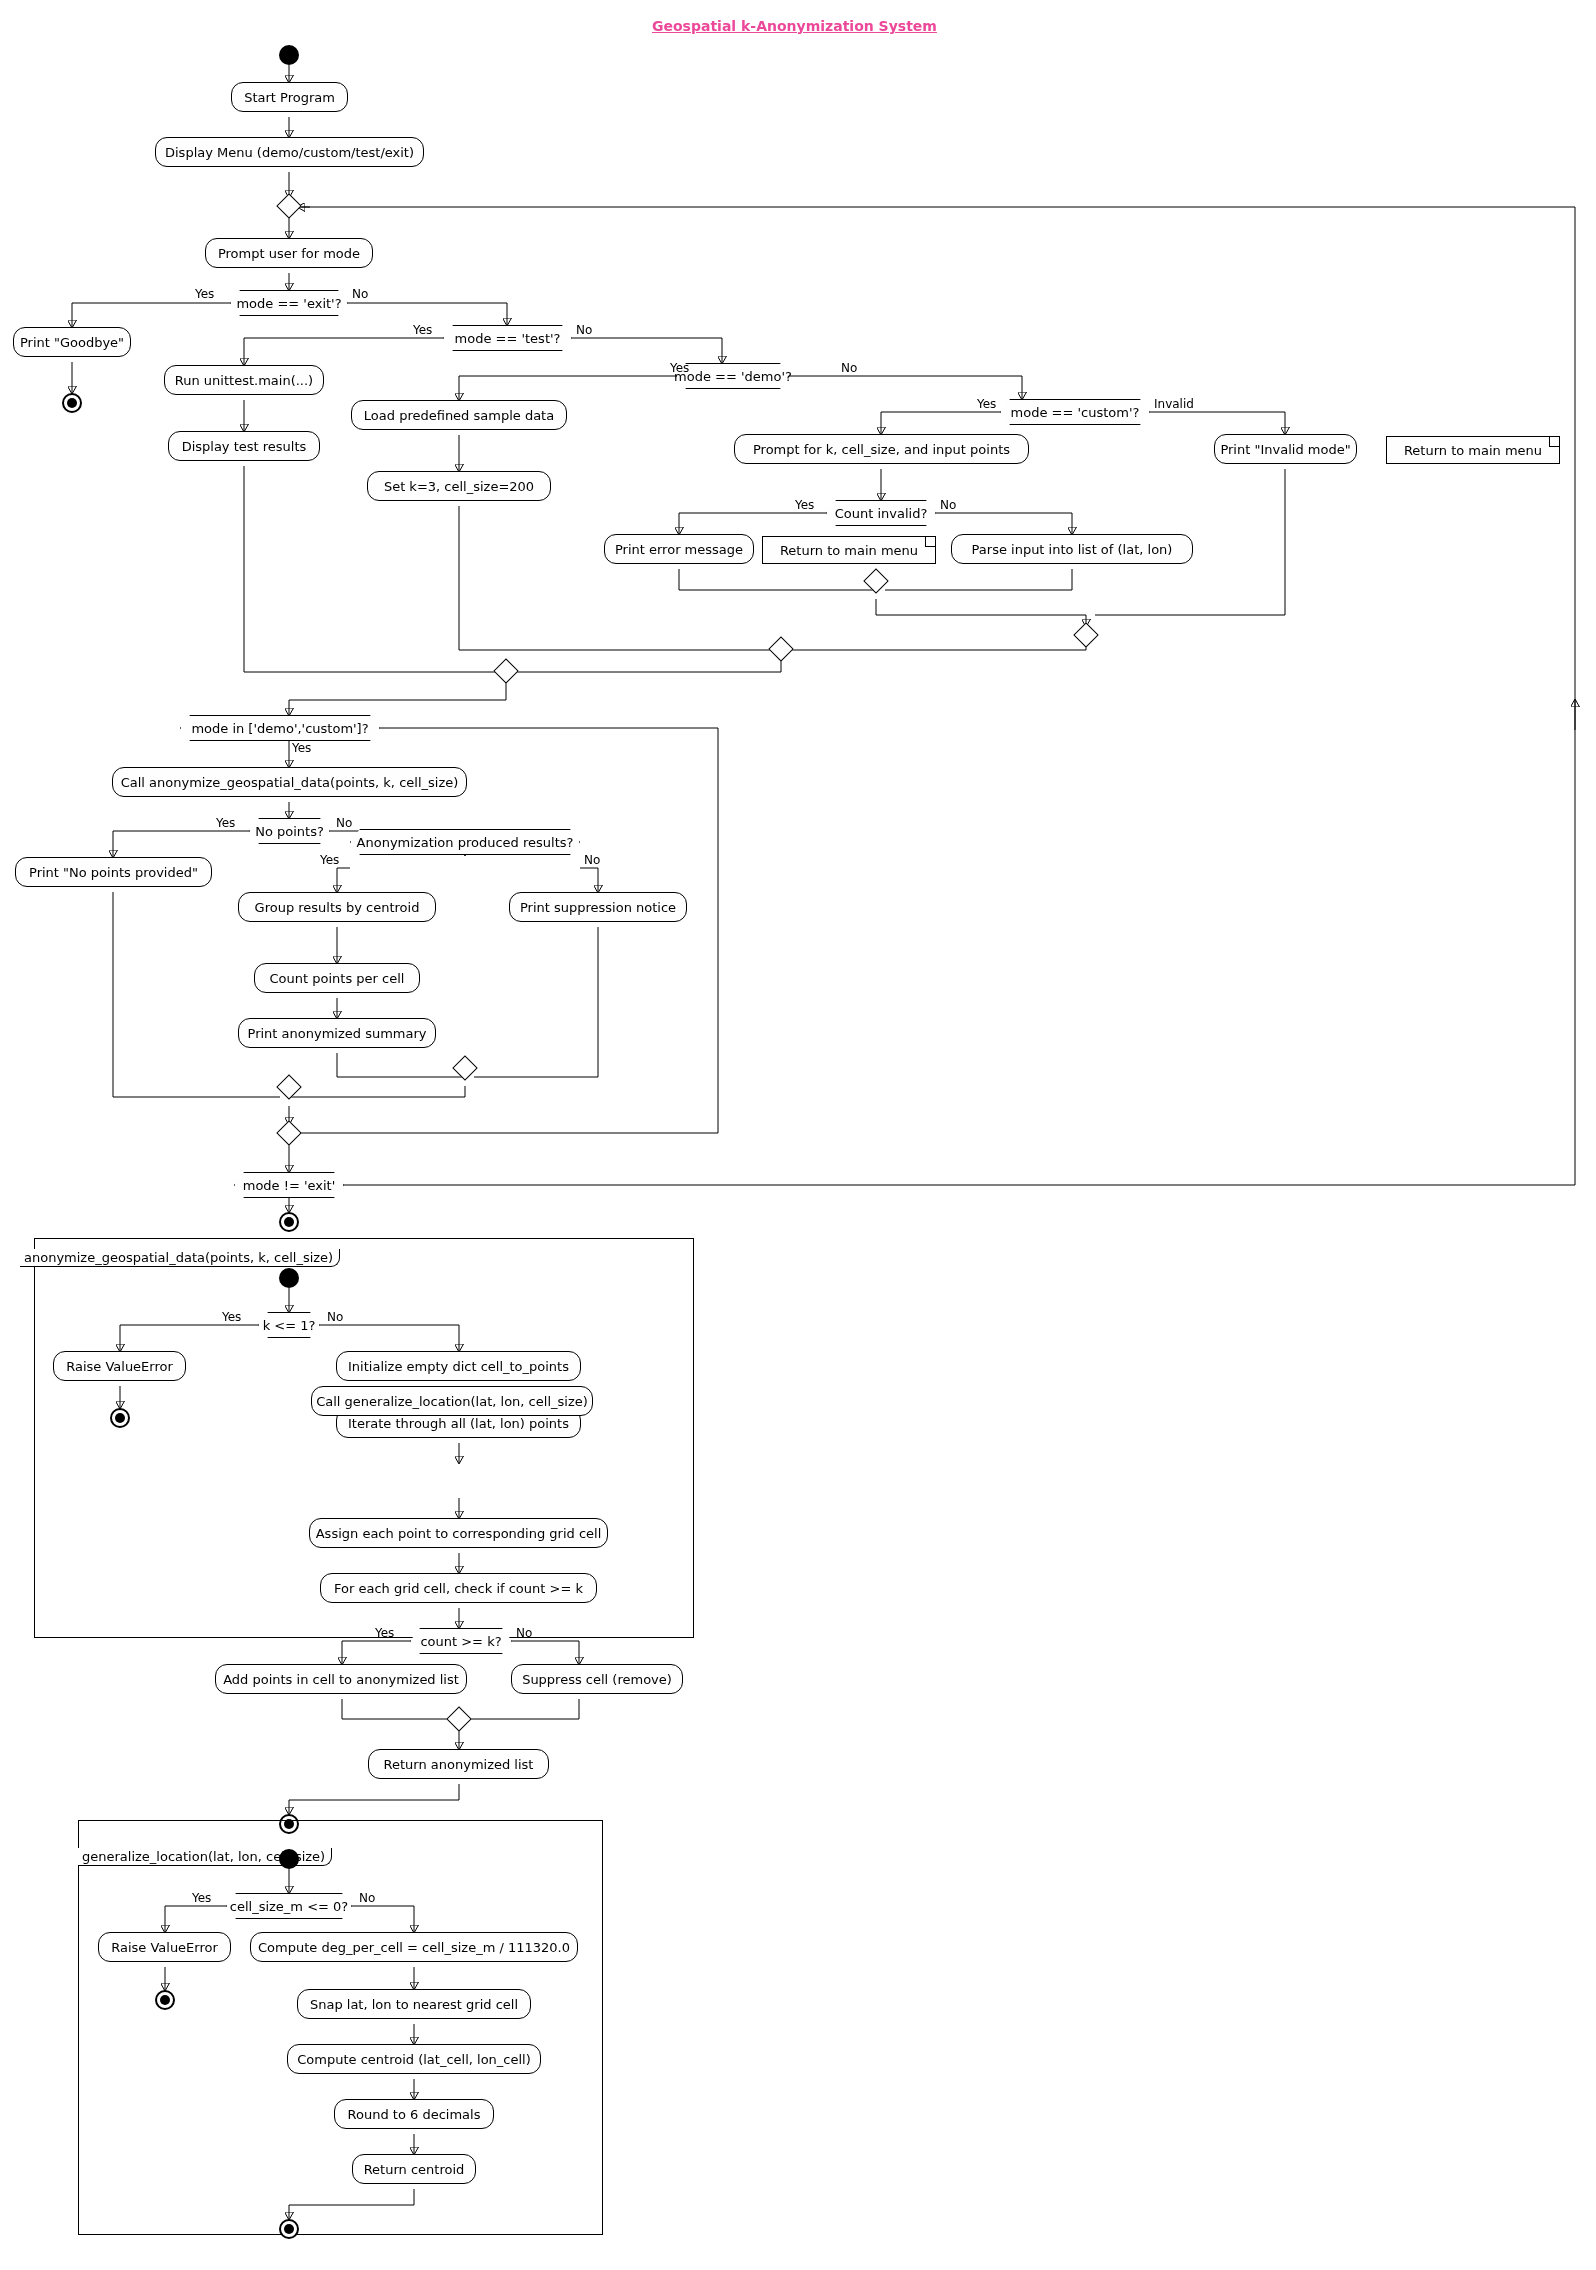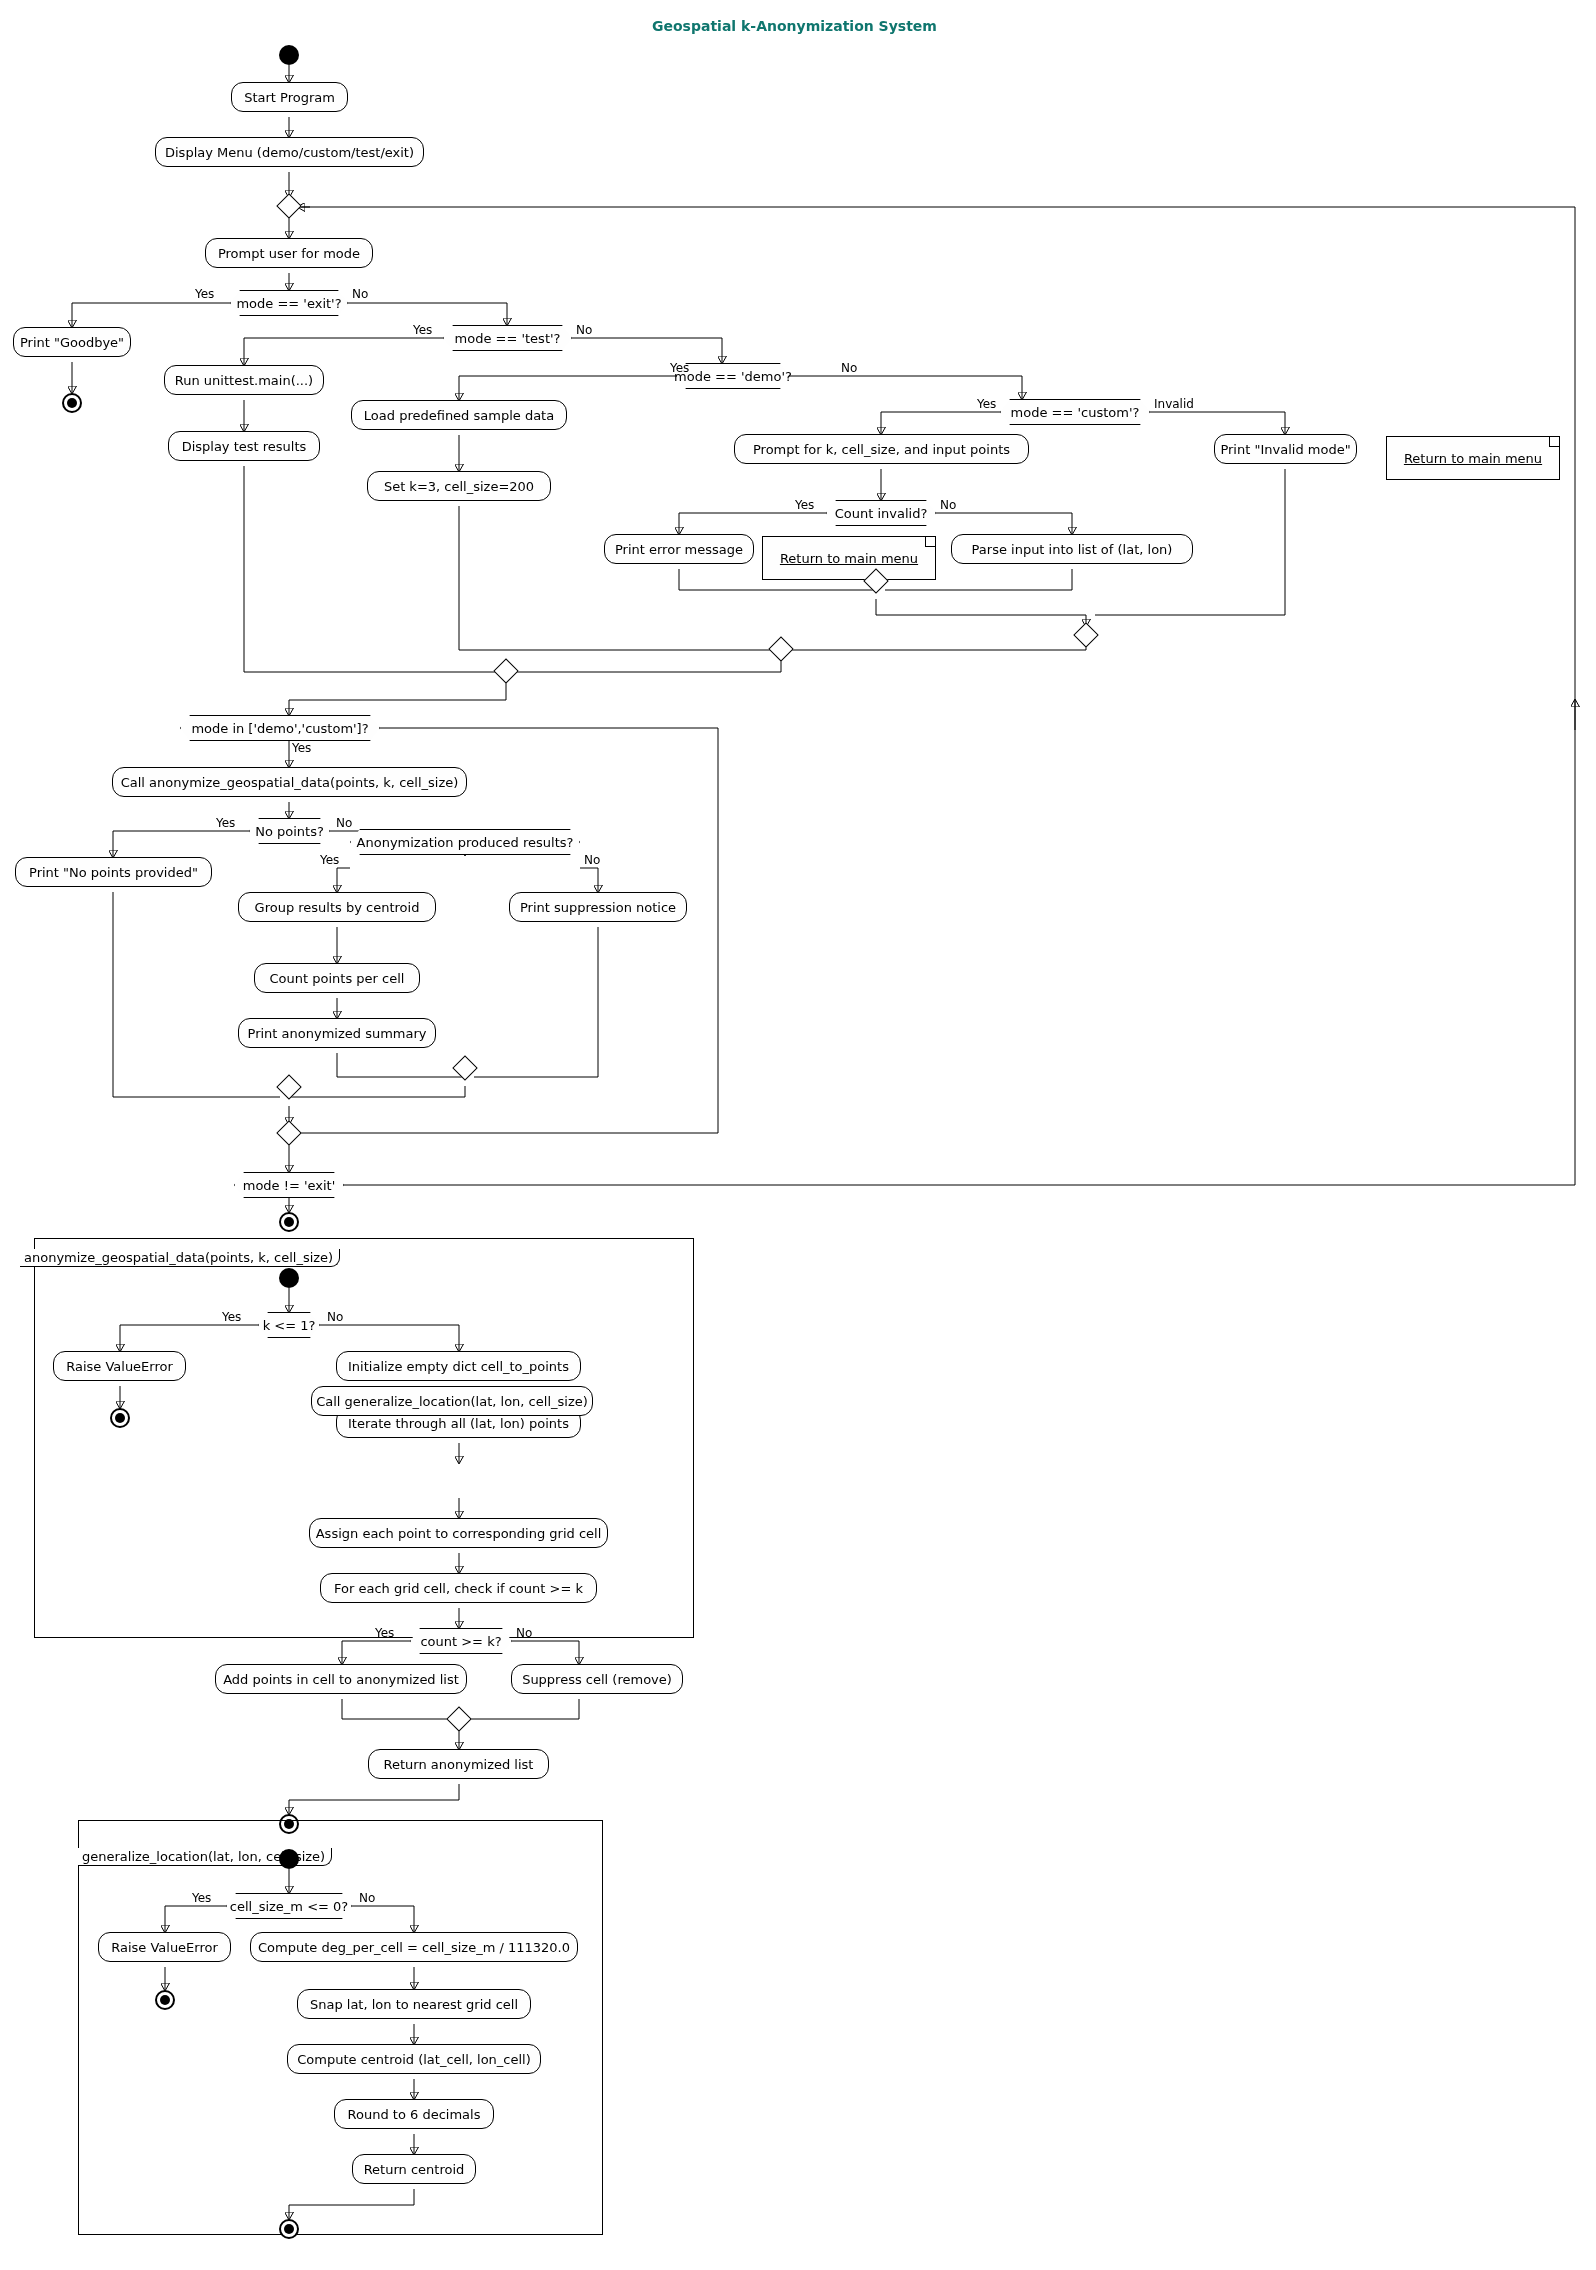--- a/index.html
+++ b/index.html
@@ -16,22 +16,23 @@
   }
   #canvas {
     position: relative;
     width: 1596px;
     height: 2270px;
   }
   .title {
     position: absolute;
     font-size: 14px;
     font-weight: bold;
-    color: #0f766e;
-    white-space: nowrap;
+    color: #ec4899;
+    white-space: nowrap;
+    text-decoration: underline;
   }
   
   .node {
     position: absolute;
     box-sizing: border-box;
     border: 1px solid #000000;
     border-radius: 12px;
     background: #fefefe;
     font-size: 13px;
     color: #000;
@@ -48,22 +49,21 @@
     box-sizing: border-box;
     border: 1px solid #000000;
     background: #fefefe;
     font-size: 13px;
     color: #000;
     display: flex;
     align-items: center;
     justify-content: center;
     white-space: nowrap;
     padding: 0 22px;
-    height: 44px;
-    text-decoration: underline;
+    height: 28px;
   }
   .note::after {
     content: "";
     position: absolute;
     top: 0;
     right: 0;
     width: 9px;
     height: 9px;
     background: #ffffff;
     border-left: 1px solid #000;

